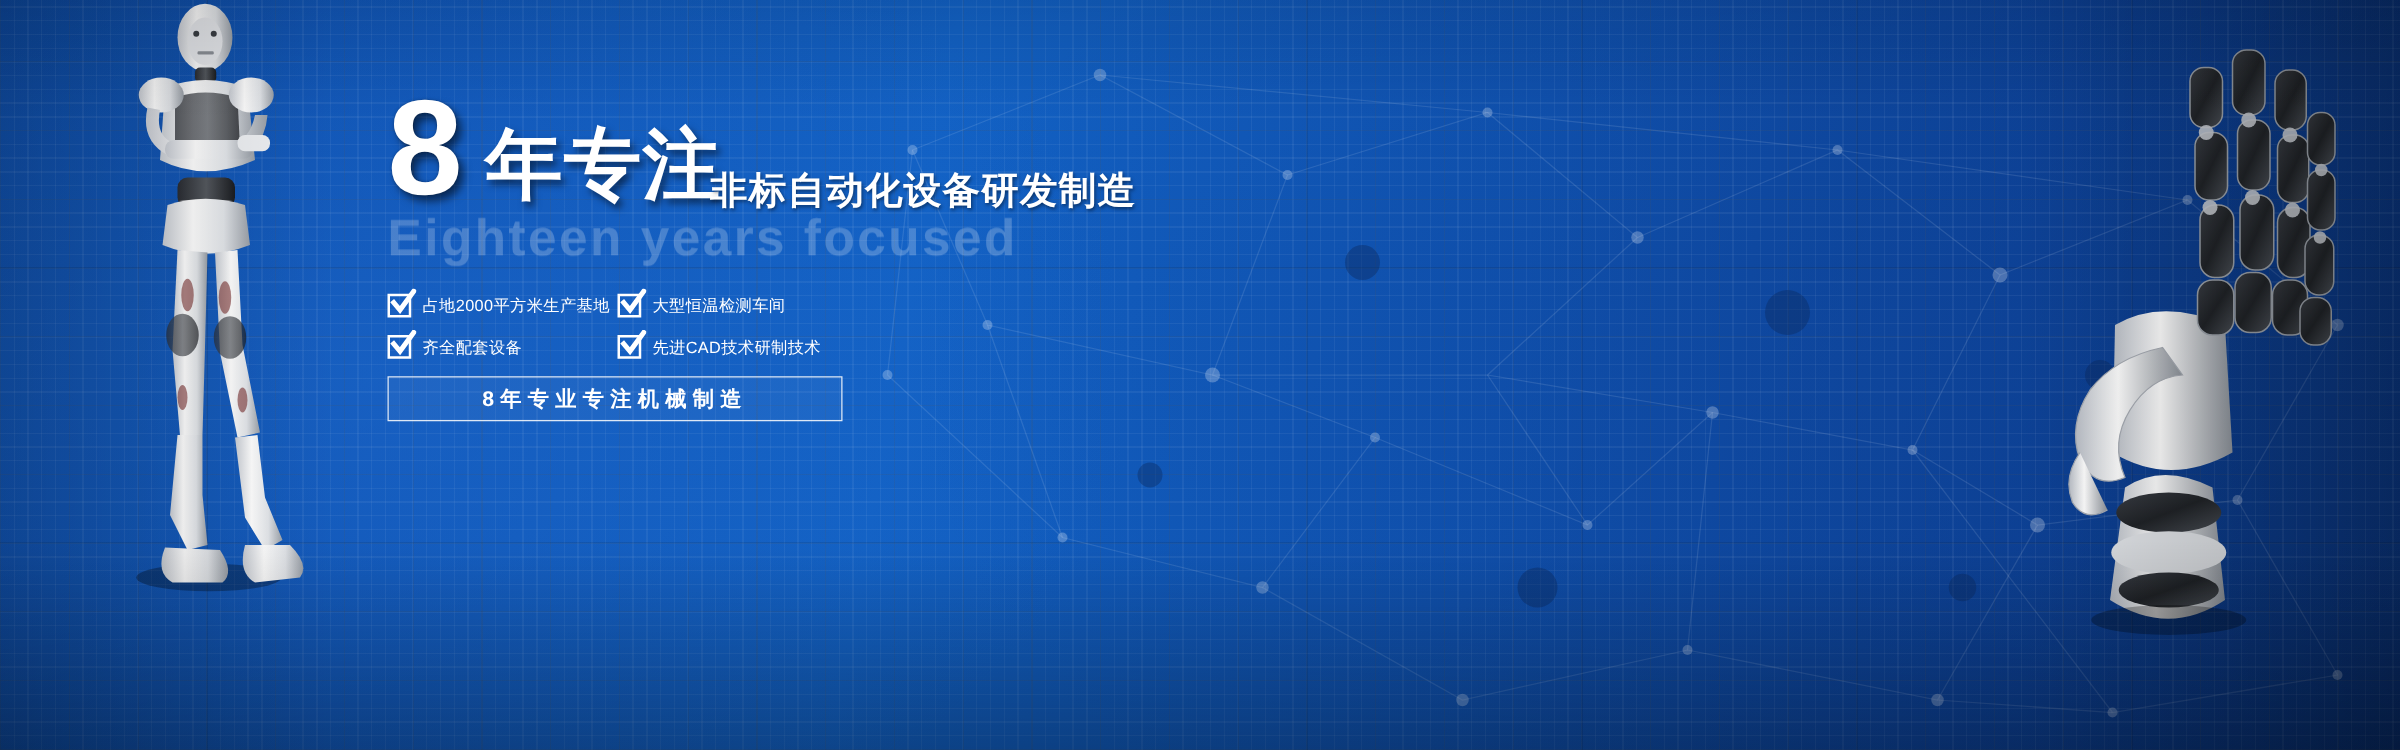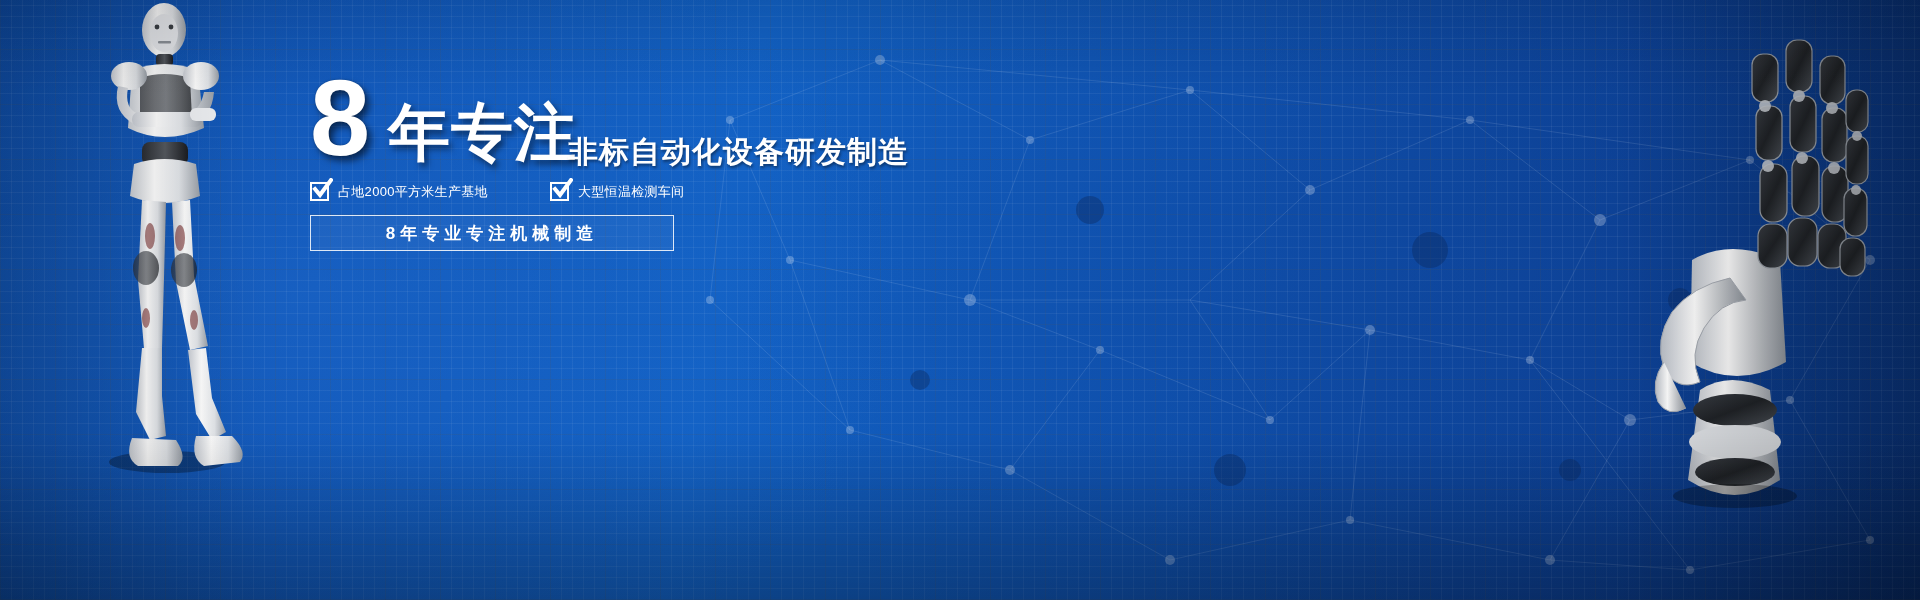--- a/index.html
+++ b/index.html
@@ -62,21 +62,21 @@
   .ghost{
     margin-top:12px;
     font-size:41px;font-weight:bold;line-height:1;
     color:rgba(255,255,255,.17);
     letter-spacing:2px;
     text-shadow:0 1px 0 rgba(255,255,255,.07);
   }
 
   .feats{margin-top:24px;width:400px;}
   .frow{display:flex;margin-bottom:14px;}
-  .fitem{display:flex;align-items:center;width:240px;}
+  .fitem{display:flex;align-items:center;width:184px;}
   .fitem.right{width:auto;align-items:center;}
   .chk{
     width:15px;height:15px;flex:0 0 15px;border:2px solid #ffffff;
     position:relative;margin-right:9px;
   }
   .chk svg{position:absolute;left:-1px;top:-6px;}
   .flabel{font-size:13px;color:#ffffff;letter-spacing:.3px;white-space:nowrap;}
 
   .cta{
     margin-top:10px;width:362px;height:34px;
@@ -273,40 +273,59 @@
   <div class="vign"></div>
 
   <div id="content">
 
     <div class="headline">
       <span class="h-num">8</span>
       <span class="h-cn">年专注</span>
       <span class="h-sub">非标自动化设备研发制造</span>
     </div>
 
+    <div class="ghost">Eighteen years focused</div>
 
     <div class="feats">
       <div class="frow">
         <div class="fitem">
           <span class="chk">
             <svg width="22" height="22" viewBox="0 0 22 22">
                 <path d="M4,11 L9,17 L20,2" stroke="#ffffff" stroke-width="4" fill="none" stroke-linecap="square"></path>
               </svg>
           </span>
           <span class="flabel">占地2000平方米生产基地</span>
         </div>
         <div class="fitem right">
           <span class="chk">
             <svg width="22" height="22" viewBox="0 0 22 22">
                 <path d="M4,11 L9,17 L20,2" stroke="#ffffff" stroke-width="4" fill="none" stroke-linecap="square"></path>
               </svg>
           </span>
           <span class="flabel">大型恒温检测车间</span>
         </div>
       </div>
+      <div class="frow">
+        <div class="fitem">
+          <span class="chk">
+            <svg width="22" height="22" viewBox="0 0 22 22">
+                <path d="M4,11 L9,17 L20,2" stroke="#ffffff" stroke-width="4" fill="none" stroke-linecap="square"></path>
+              </svg>
+          </span>
+          <span class="flabel">齐全配套设备</span>
+        </div>
+        <div class="fitem right">
+          <span class="chk">
+            <svg width="22" height="22" viewBox="0 0 22 22">
+                <path d="M4,11 L9,17 L20,2" stroke="#ffffff" stroke-width="4" fill="none" stroke-linecap="square"></path>
+              </svg>
+          </span>
+          <span class="flabel">先进CAD技术研制技术</span>
+        </div>
+      </div>
     </div>
 
     <div class="cta">
       <span>8年专业专注机械制造</span>
     </div>
 
   </div>
 </div>
 
 </body></html>

